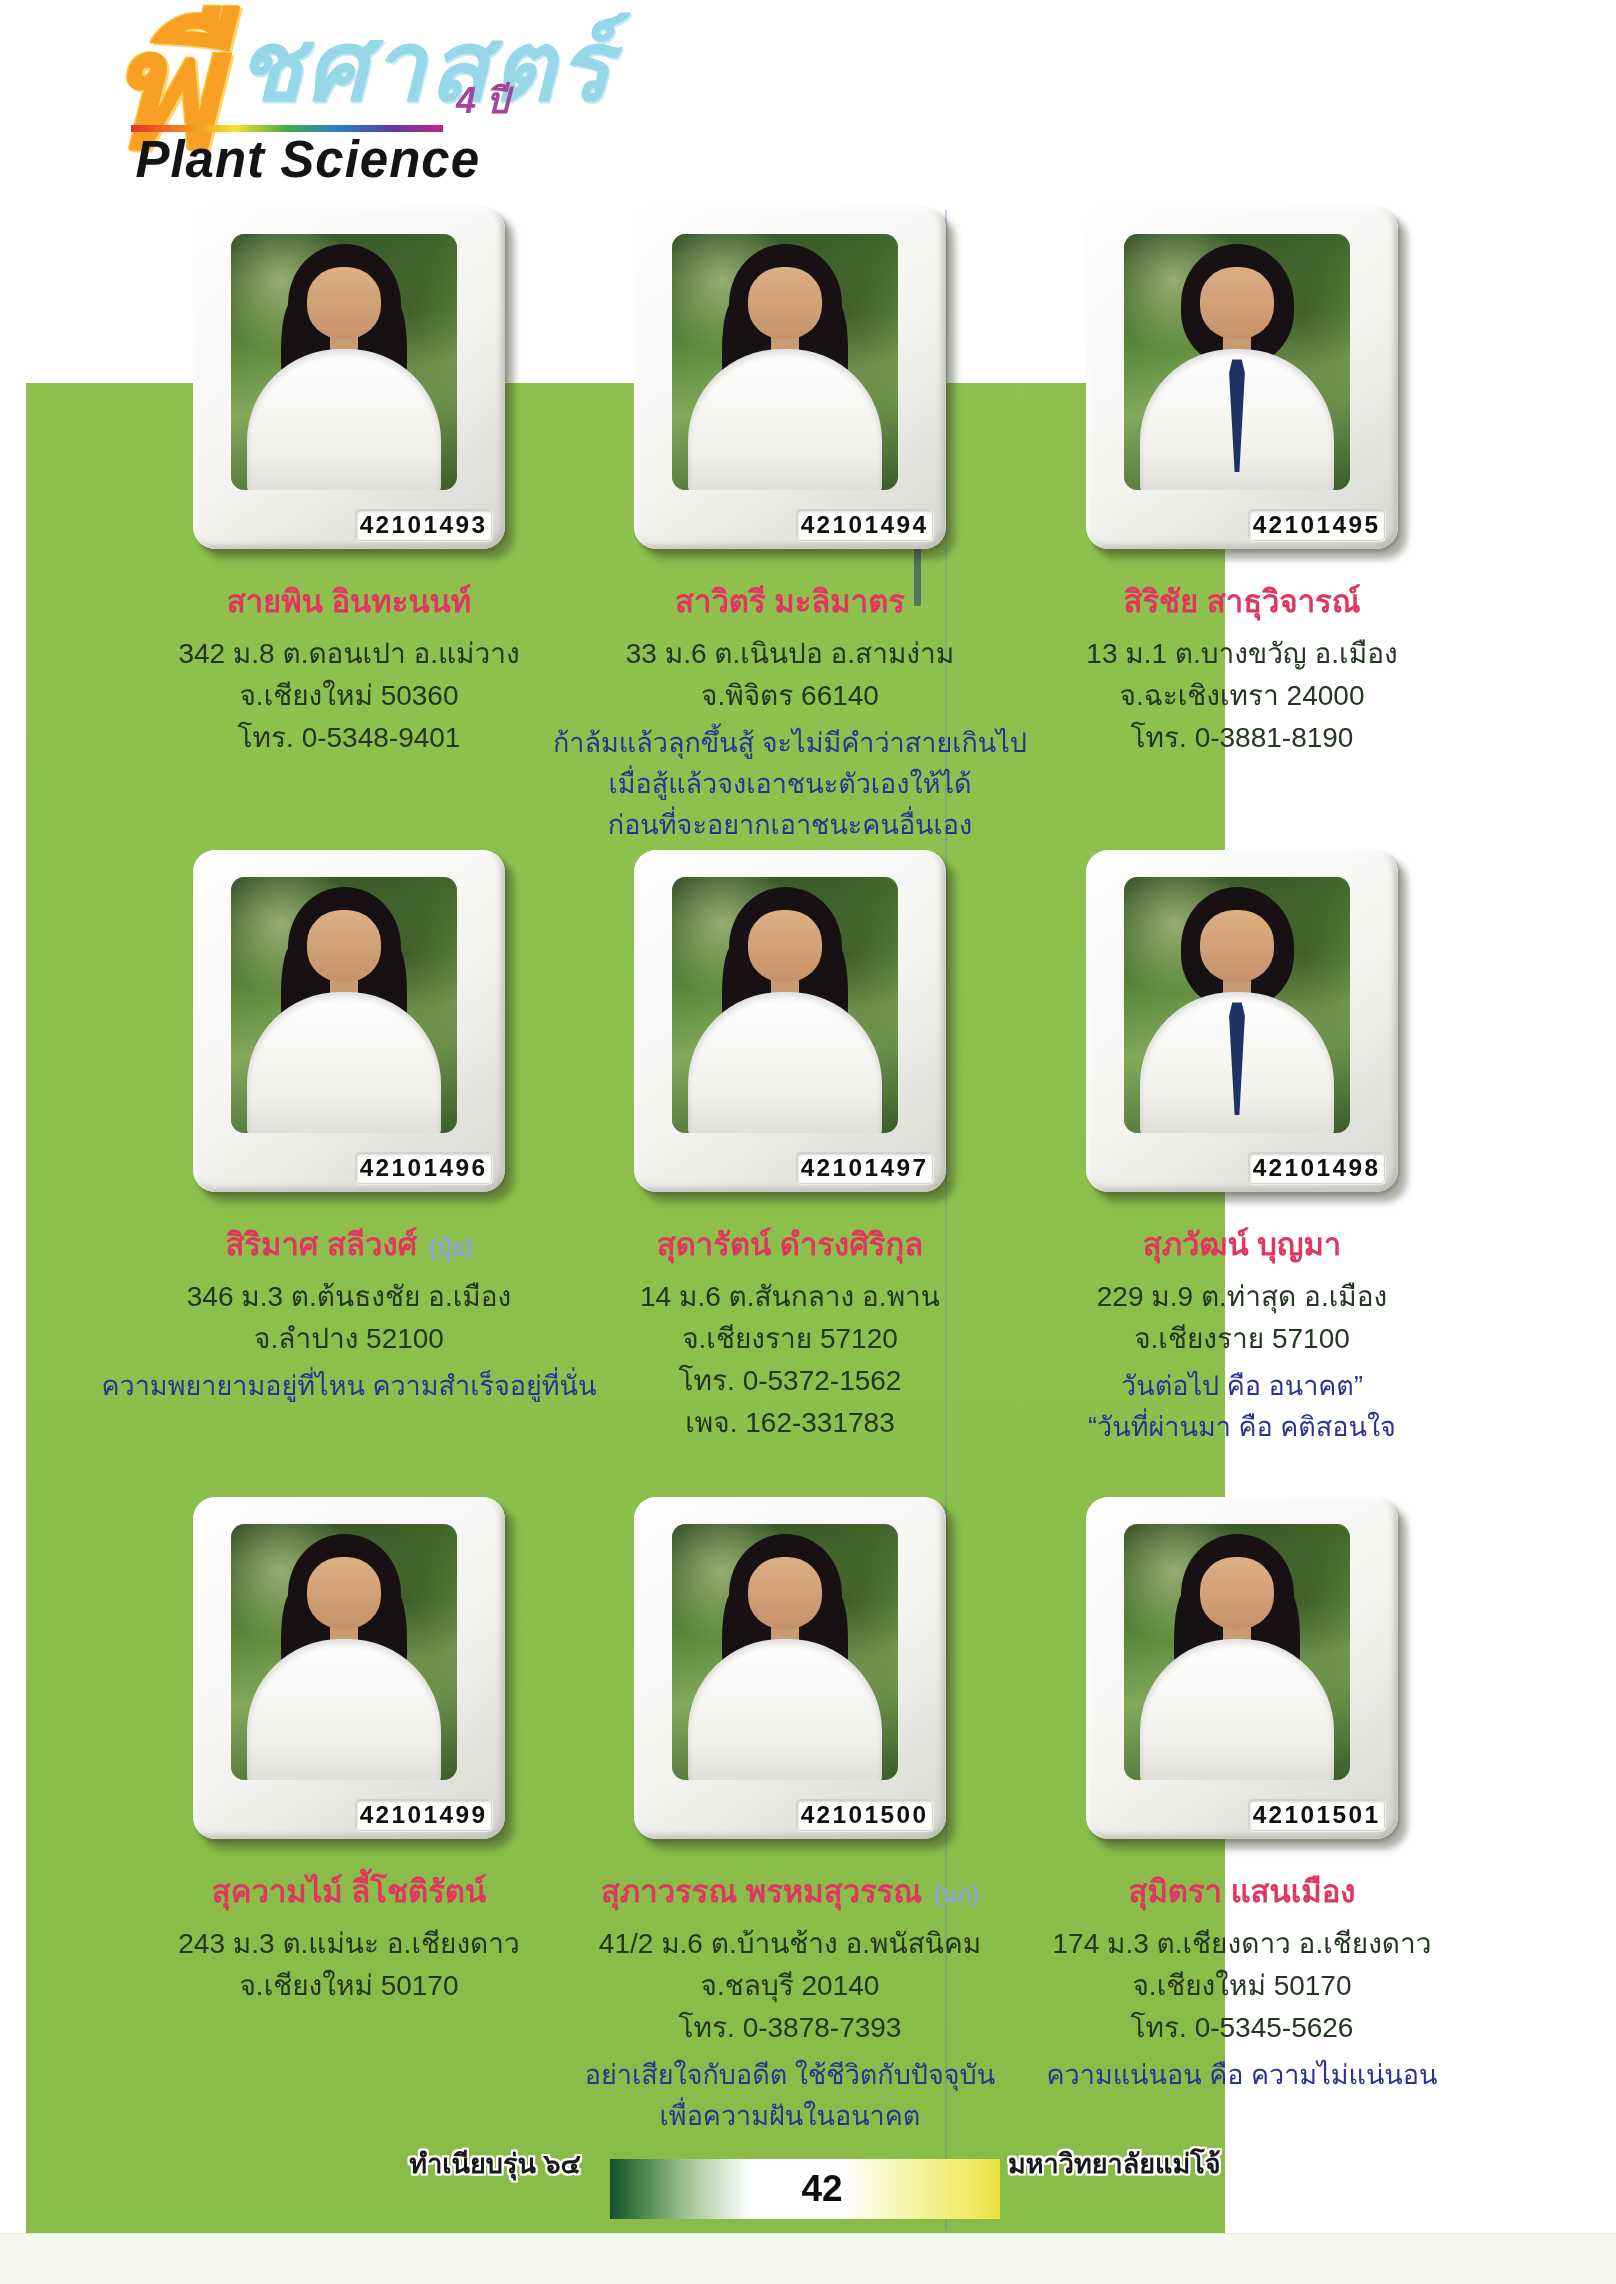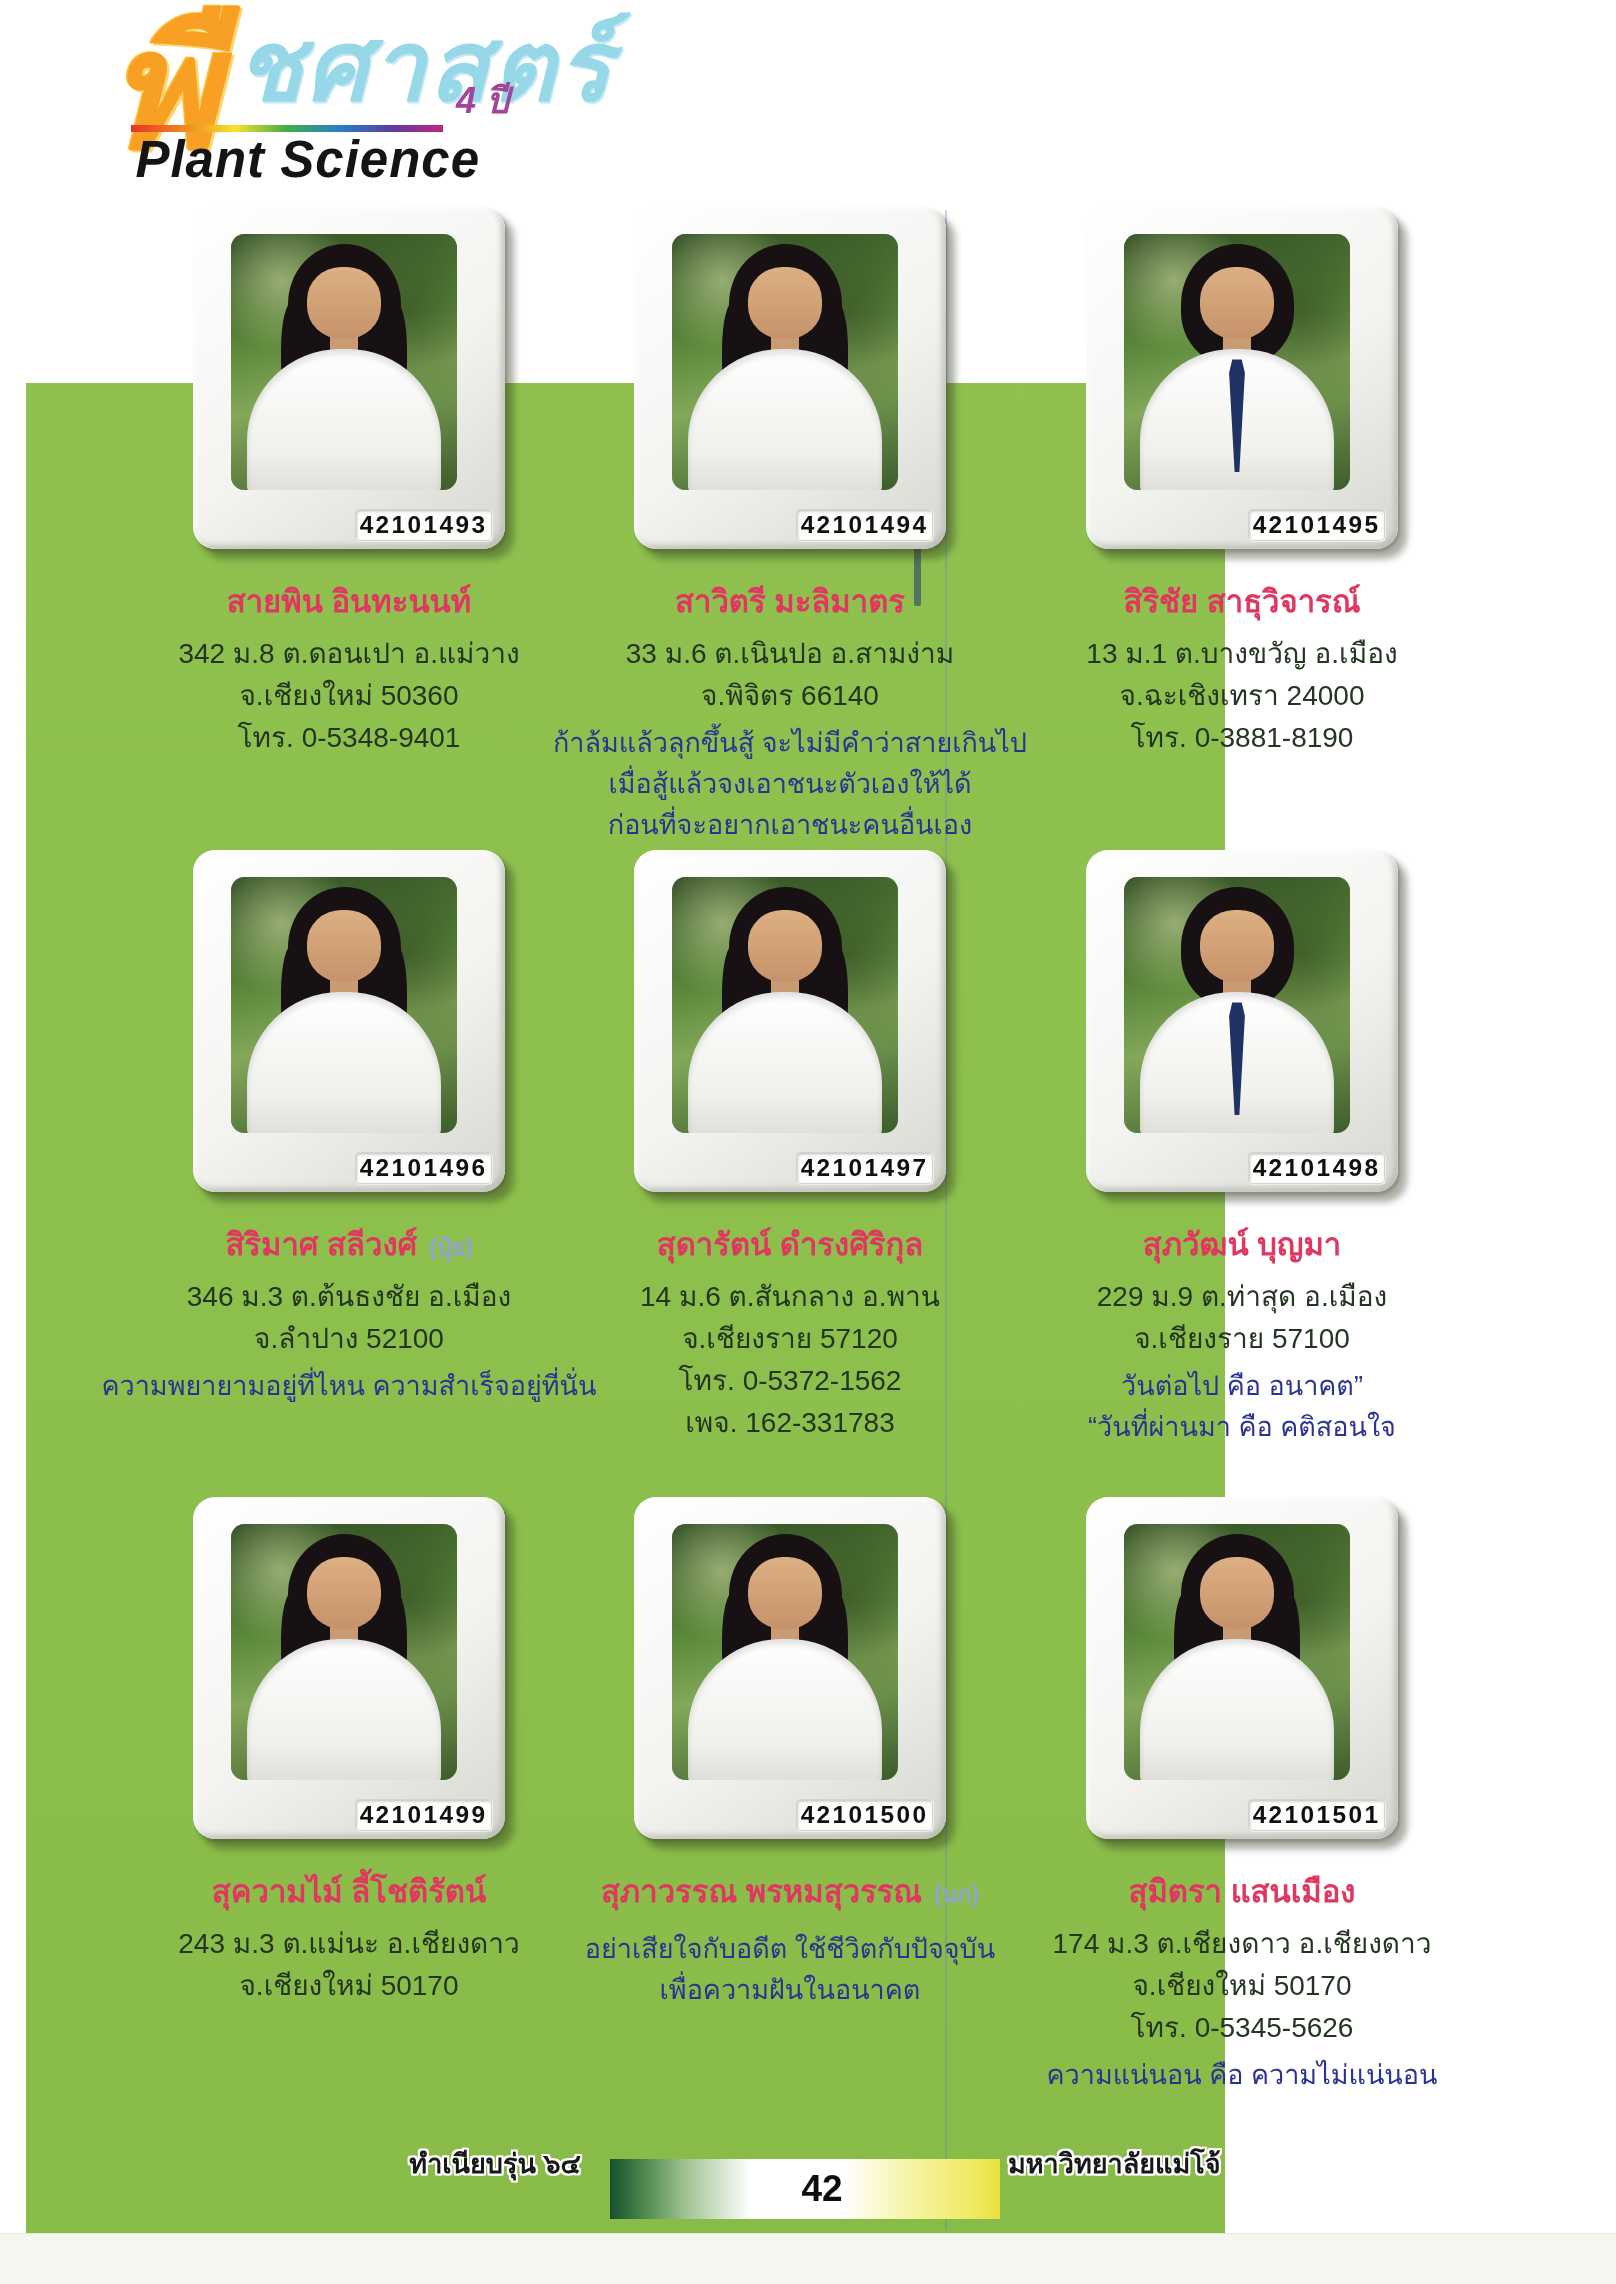--- a/index.html
+++ b/index.html
@@ -353,20 +353,25 @@
         <div class="shirt"></div>
 
       </div>
       <div class="idlabel">42101500</div>
     </div>
     <div class="textblock">
       <div class="nameline">
         <span class="name">สุภาวรรณ พรหมสุวรรณ</span>
         <span class="nickname">(นก)</span>
       </div>
+      <div class="lines">
+            <div class="addr-line">41/2 ม.6 ต.บ้านช้าง อ.พนัสนิคม</div>
+            <div class="addr-line">จ.ชลบุรี 20140</div>
+            <div class="addr-line">โทร. 0-3878-7393</div>
+          </div>
       <div class="mottos">
             <div class="motto-line">อย่าเสียใจกับอดีต ใช้ชีวิตกับปัจจุบัน</div>
             <div class="motto-line">เพื่อความฝันในอนาคต</div>
           </div>
     </div>
   </div>
       <div class="card" style="left: 1086px; top: 1497px;">
     <div class="frame">
       <div class="photo female">
         <div class="foliage"></div>

